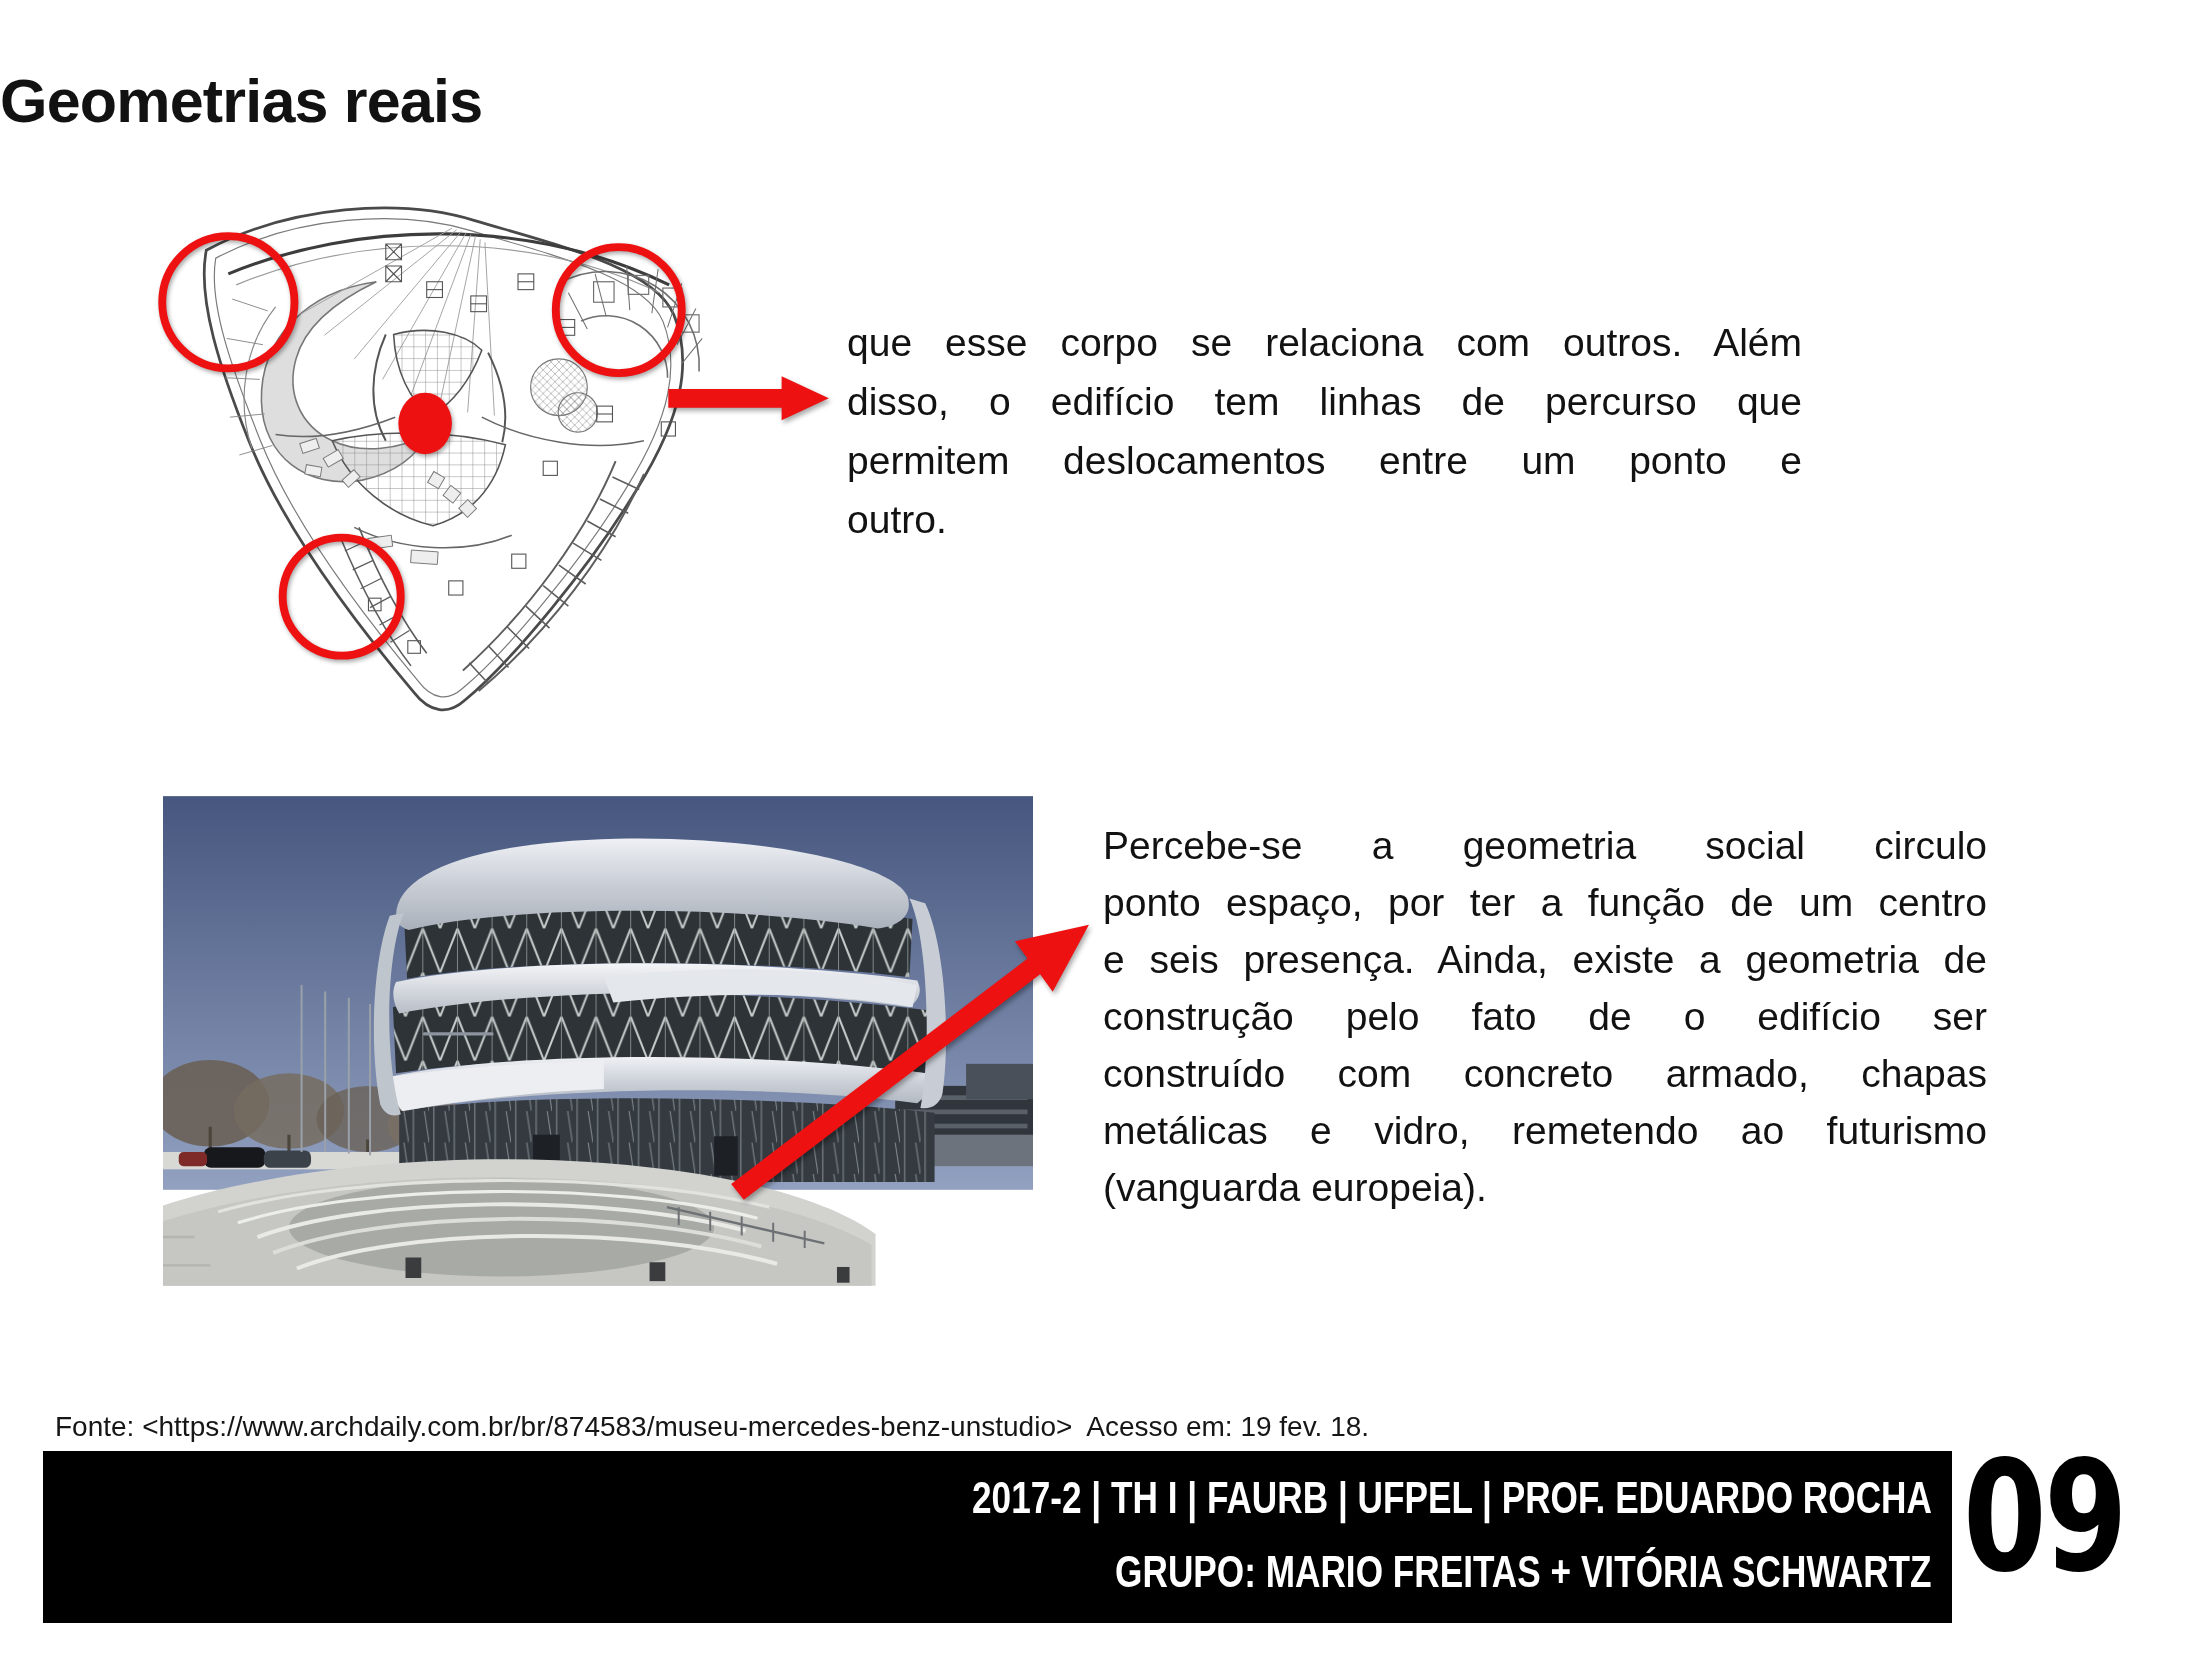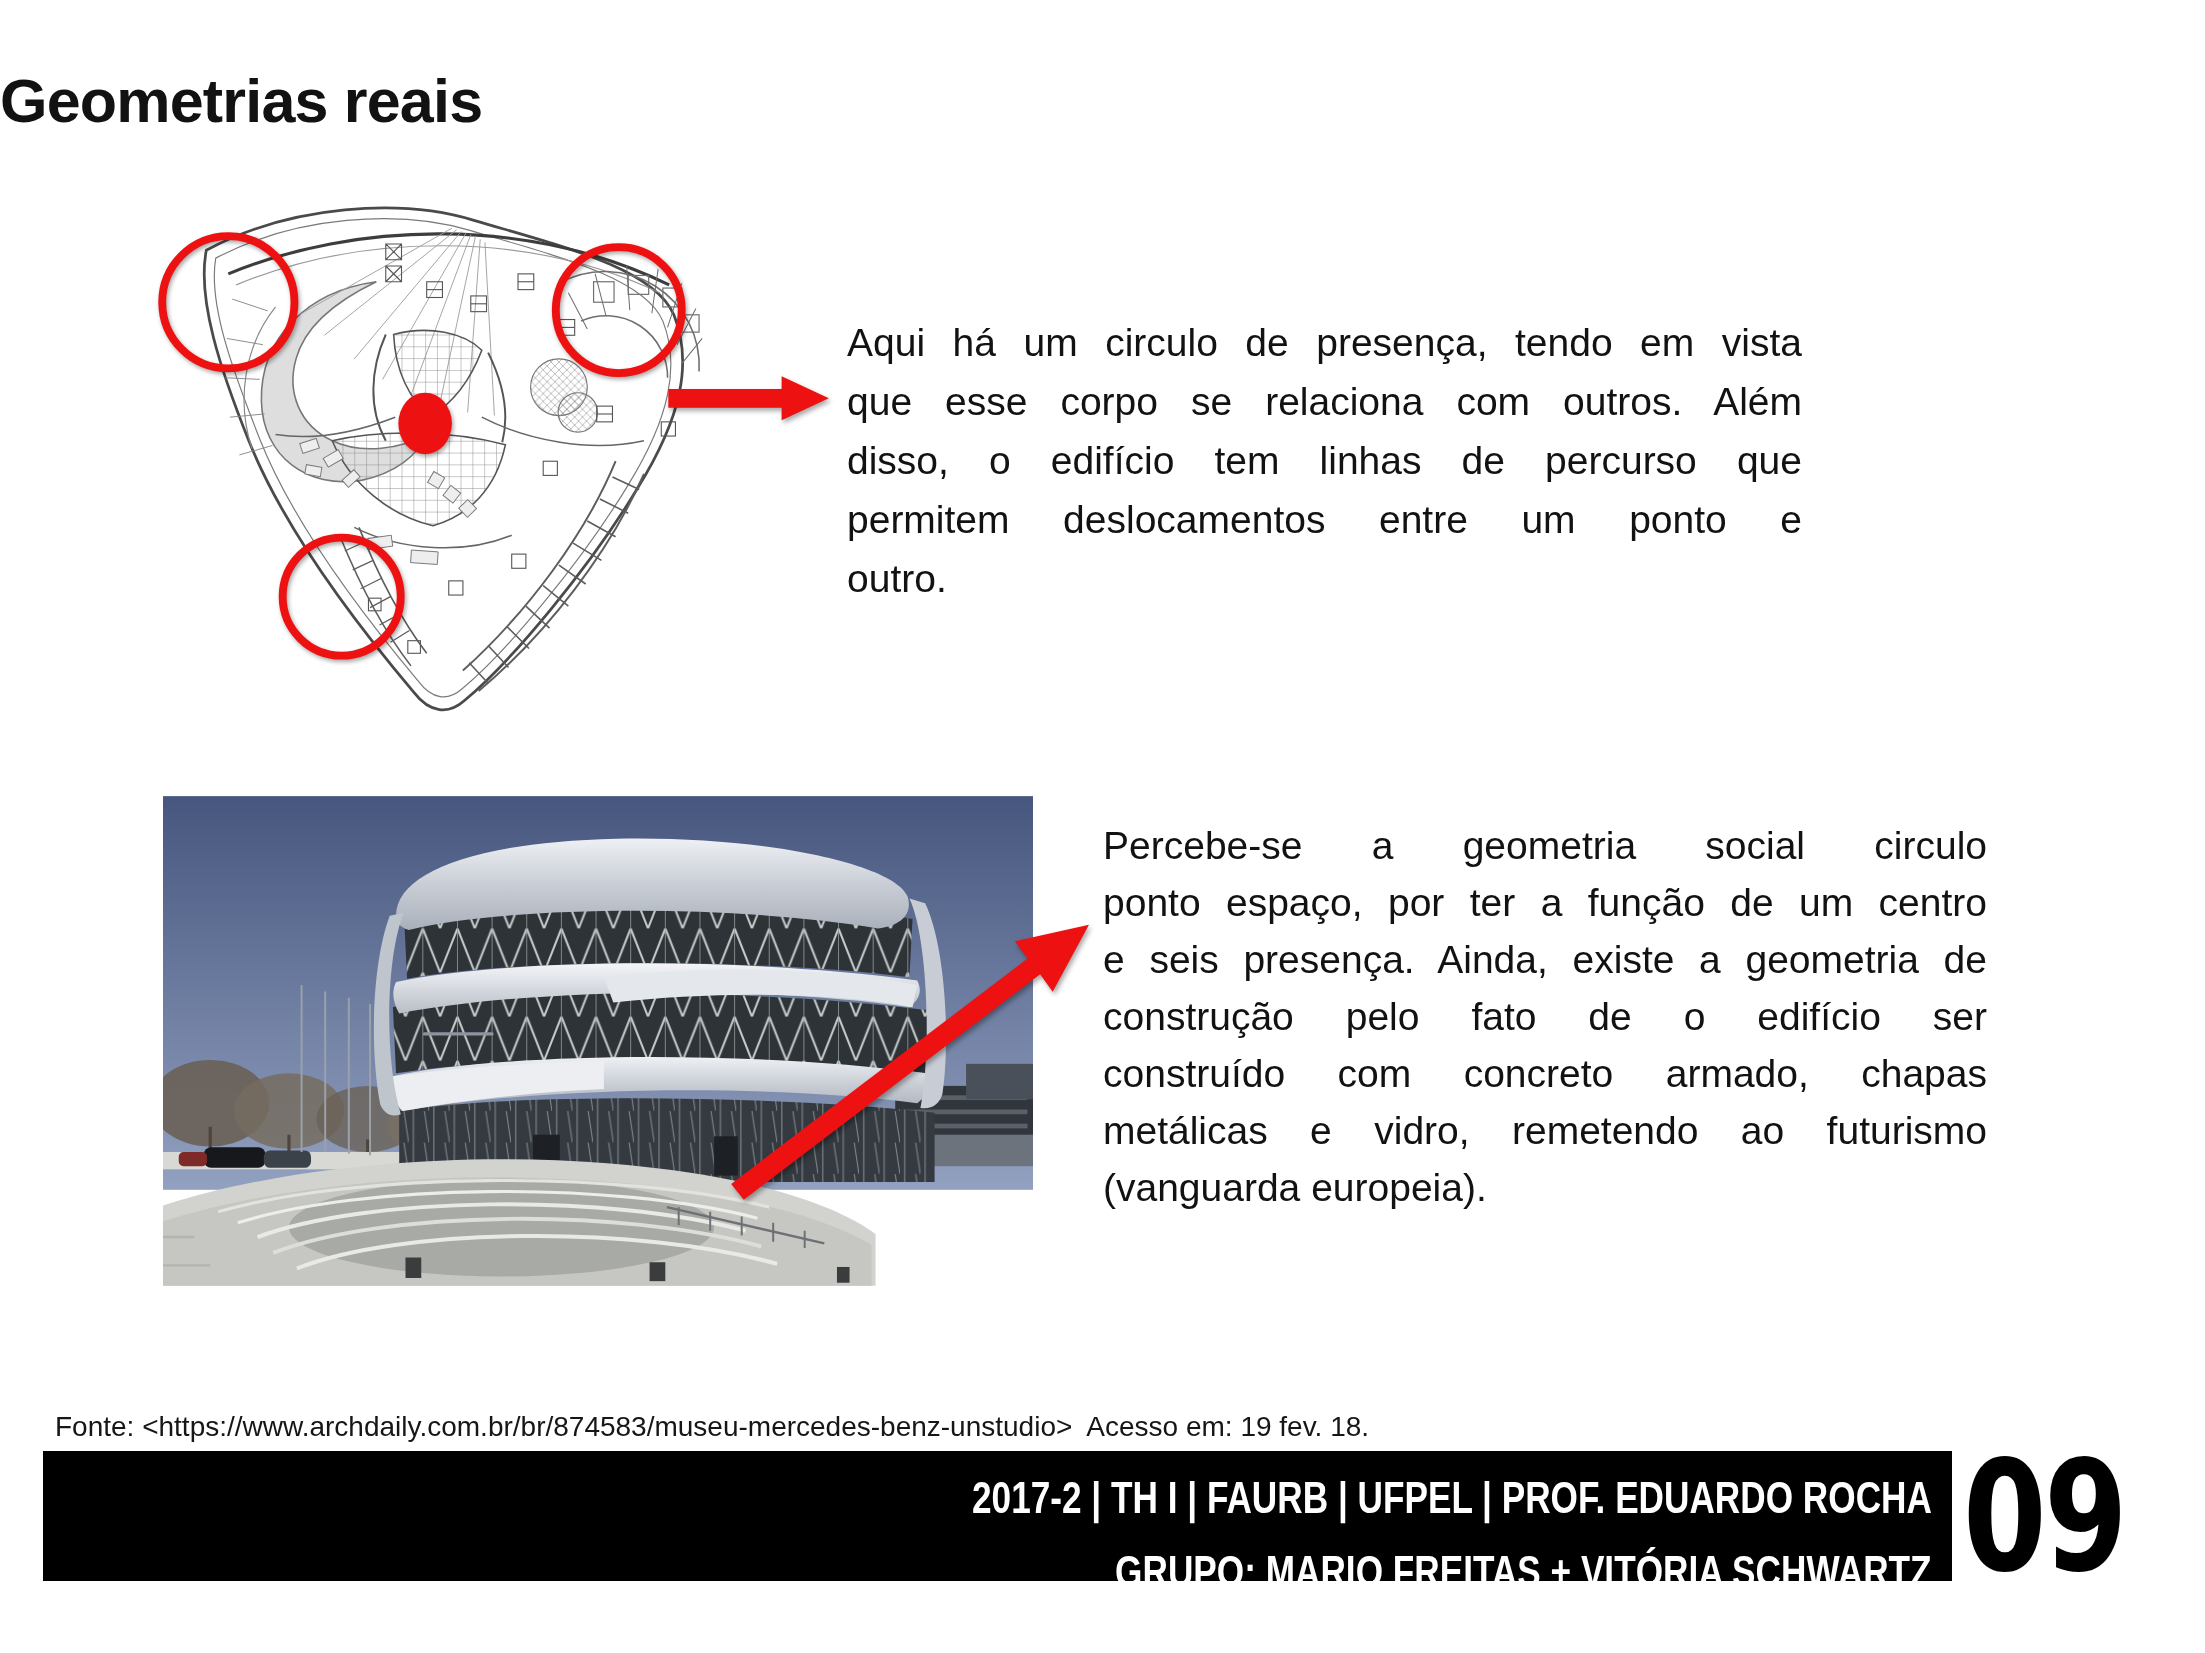--- a/index.html
+++ b/index.html
@@ -29,21 +29,21 @@
   .arrow1-wrap{position:absolute;left:662px;top:362px;width:181px;height:75px;}
   .arrow2-wrap{position:absolute;left:709px;top:890px;width:410px;height:331px;}
   .red-shadow{filter:drop-shadow(2.4px 3.2px 2.4px rgba(0,0,0,0.35));}
   
   .source{
     position:absolute;left:55px;top:1411px;font-size:28px;color:#161616;
     white-space:pre-wrap;
   }
   
   .footer-bar{
-    position:absolute;left:43px;top:1451px;width:1909px;height:130px;
+    position:absolute;left:43px;top:1451px;width:1909px;height:172px;
     background:#000;
   }
   .footer-line{
     position:absolute;right:20.5px;color:#fff;font-weight:bold;font-size:44px;
     white-space:nowrap;transform:scaleX(0.80);transform-origin:right center;
     letter-spacing:0px;
   }
   .footer-line1{top:22px;}
   .footer-line2{top:96px;}
   .page-number{
@@ -180,21 +180,20 @@
   </div>
 
   <div class="arrow1-wrap red-shadow">
     <svg width="181" height="75" viewBox="0 0 230 95">
       <polygon points="8,34 152,34 152,18 212,46 152,74 152,58 8,58" fill="#ee1111"></polygon>
     </svg>
   </div>
 
   <div class="para para-plan">
     <div>
-        <div class="jline">Aqui há um circulo de presença, tendo em vista</div>
         <div class="jline">que esse corpo se relaciona com outros. Além</div>
         <div class="jline">disso, o edifício tem linhas de percurso que</div>
         <div class="jline">permitem deslocamentos entre um ponto e</div>
         <div class="jline">outro.</div>
       </div>
   </div>
 
   <div class="photo-wrap">
     <svg width="870" height="490" viewBox="0 0 1105 622">
       <defs>

